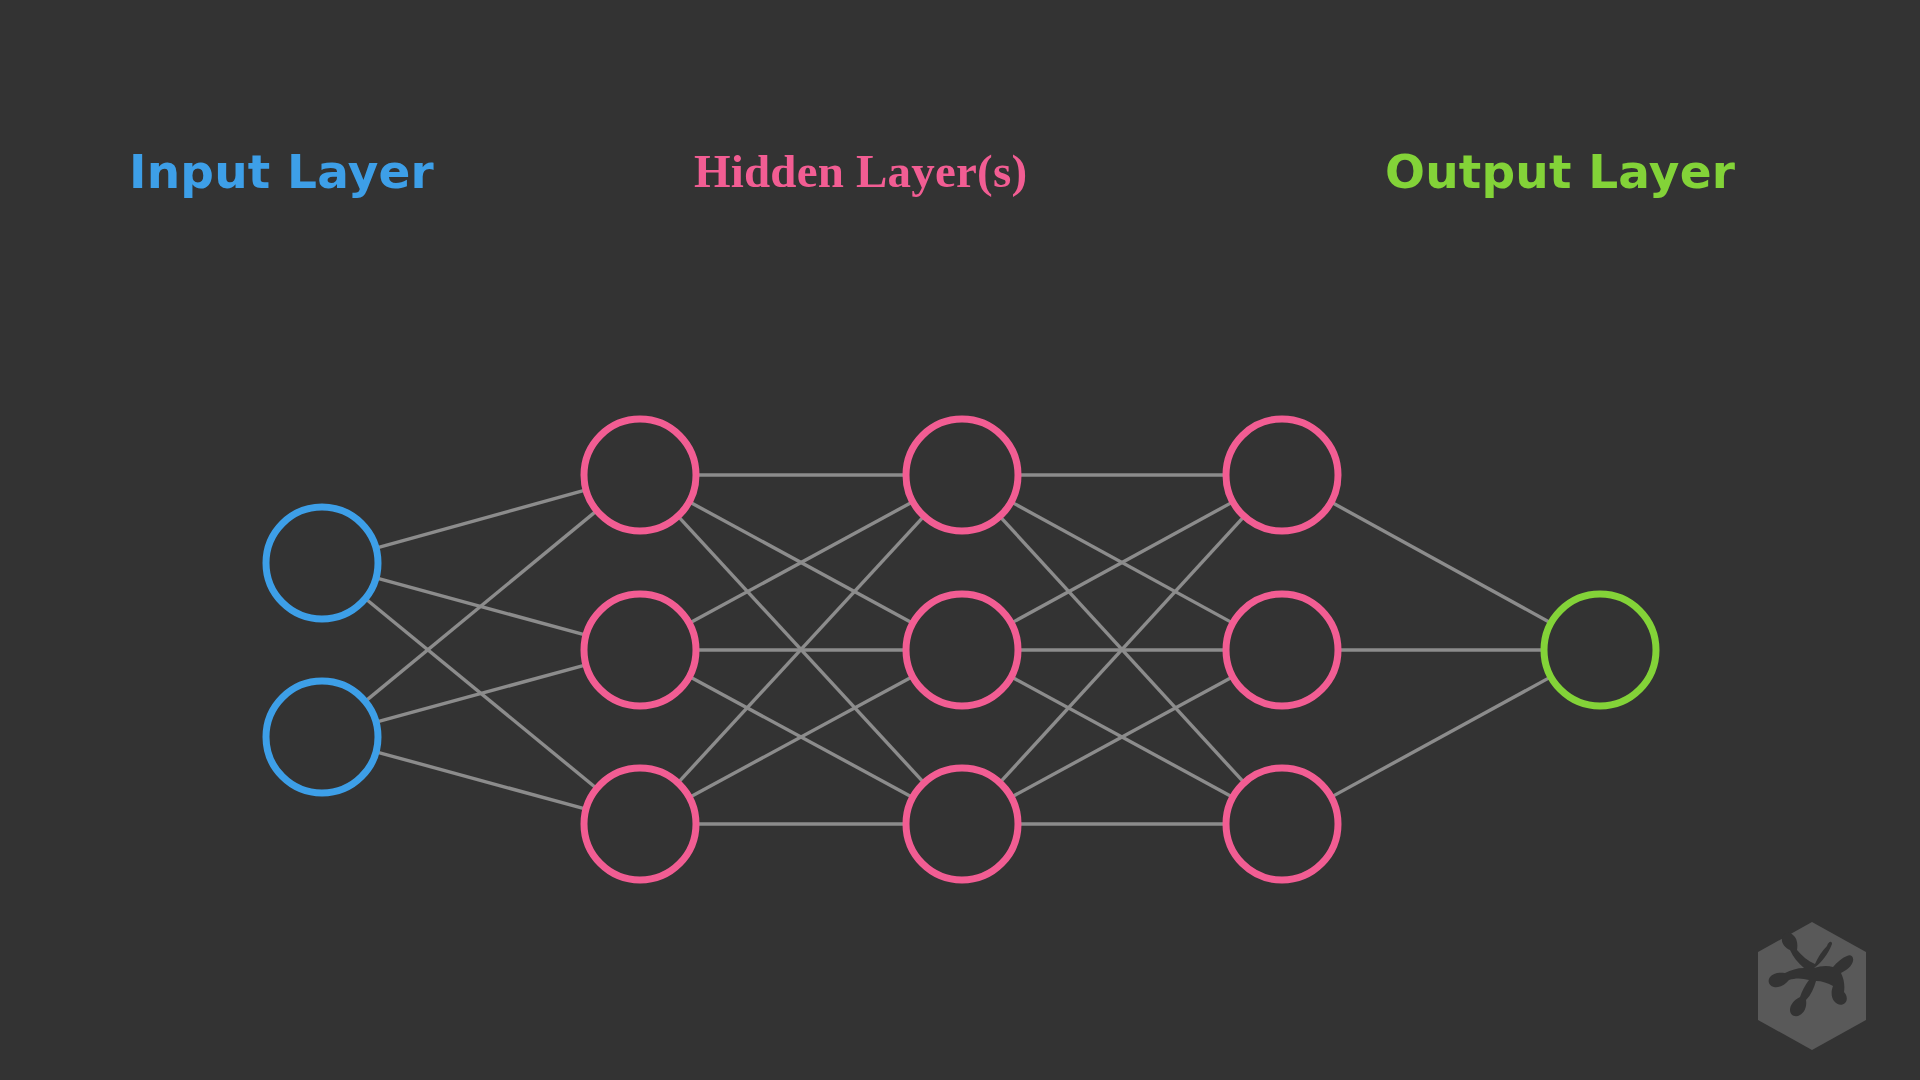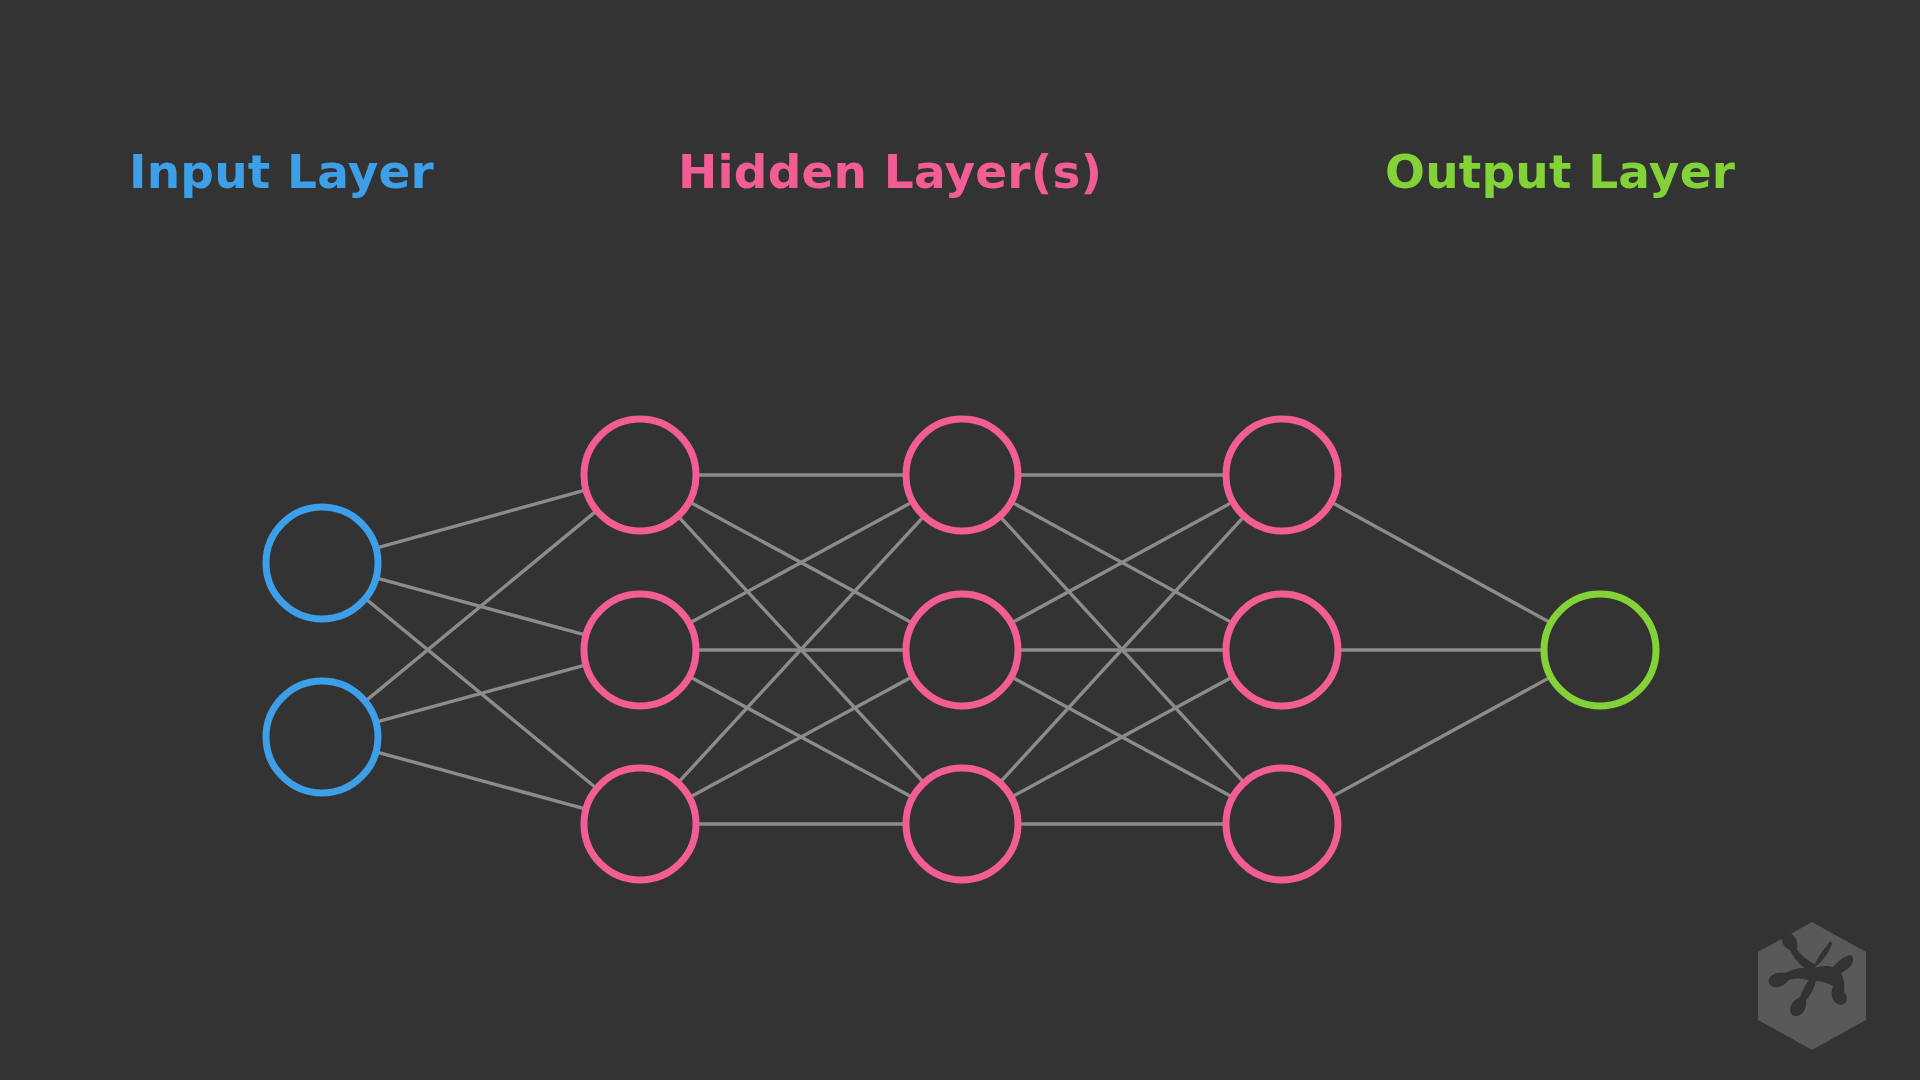--- a/index.html
+++ b/index.html
@@ -32,21 +32,21 @@
     position: absolute;
     font-family: "DejaVu Sans", "Liberation Sans", sans-serif;
     font-weight: bold;
     font-size: 47px;
     letter-spacing: 0.2px;
     white-space: nowrap;
     line-height: 1;
     user-select: none;
   }
   #label-input  { left: 129px; top: 148px; }
-  #label-hidden { left: 678px; top: 148px; }
+  #label-hidden { left: 694px; top: 148px; font-family: Liberation Serif, serif; }
   #label-output { left: 1385px; top: 148px; }
 
   #watermark {
     position: absolute;
     left: 1748px;
     top: 918px;
     width: 128px;
     height: 136px;
     opacity: 1;
   }

